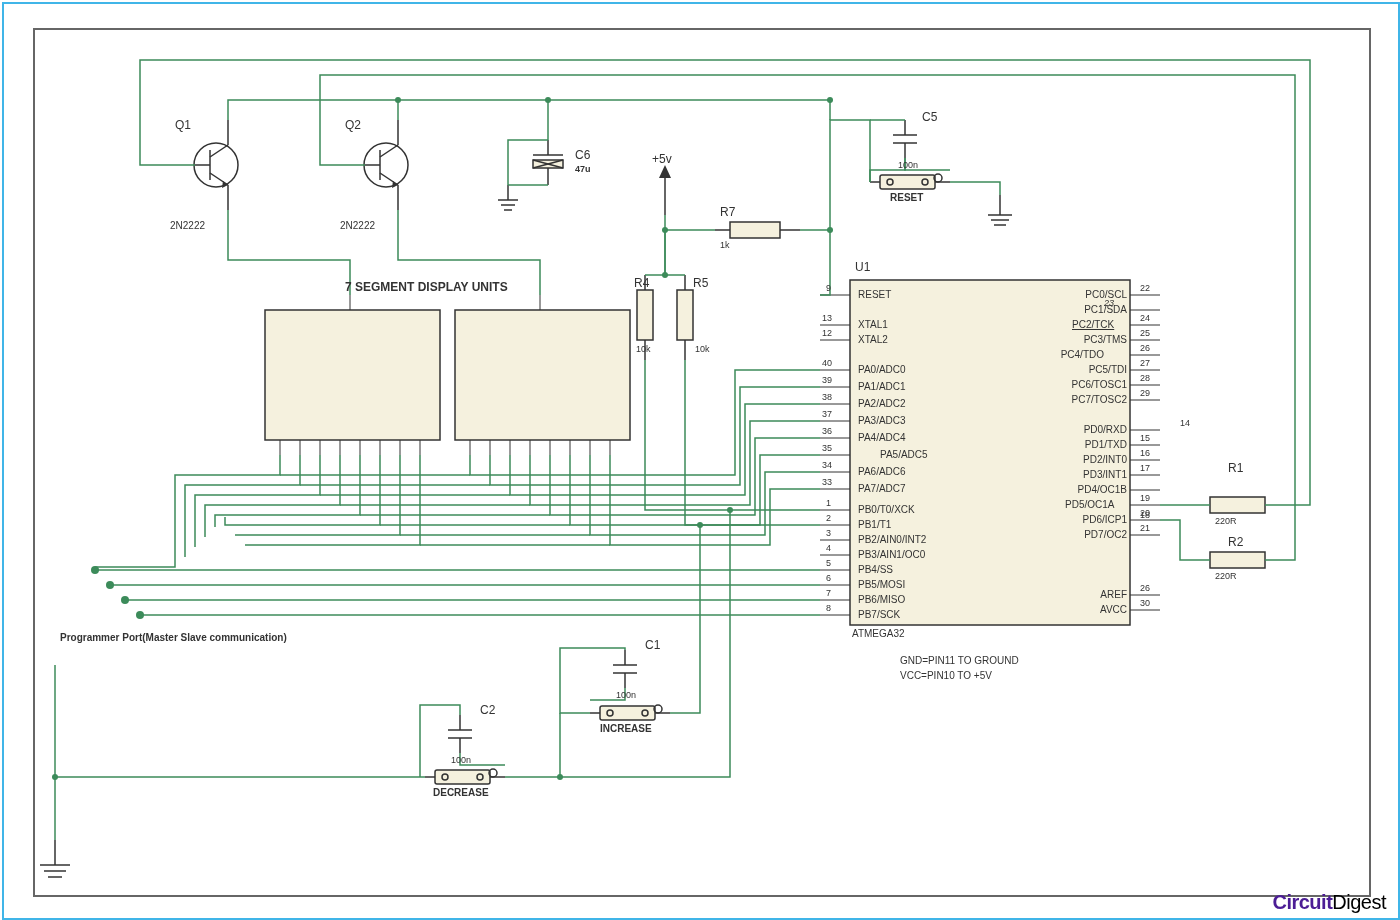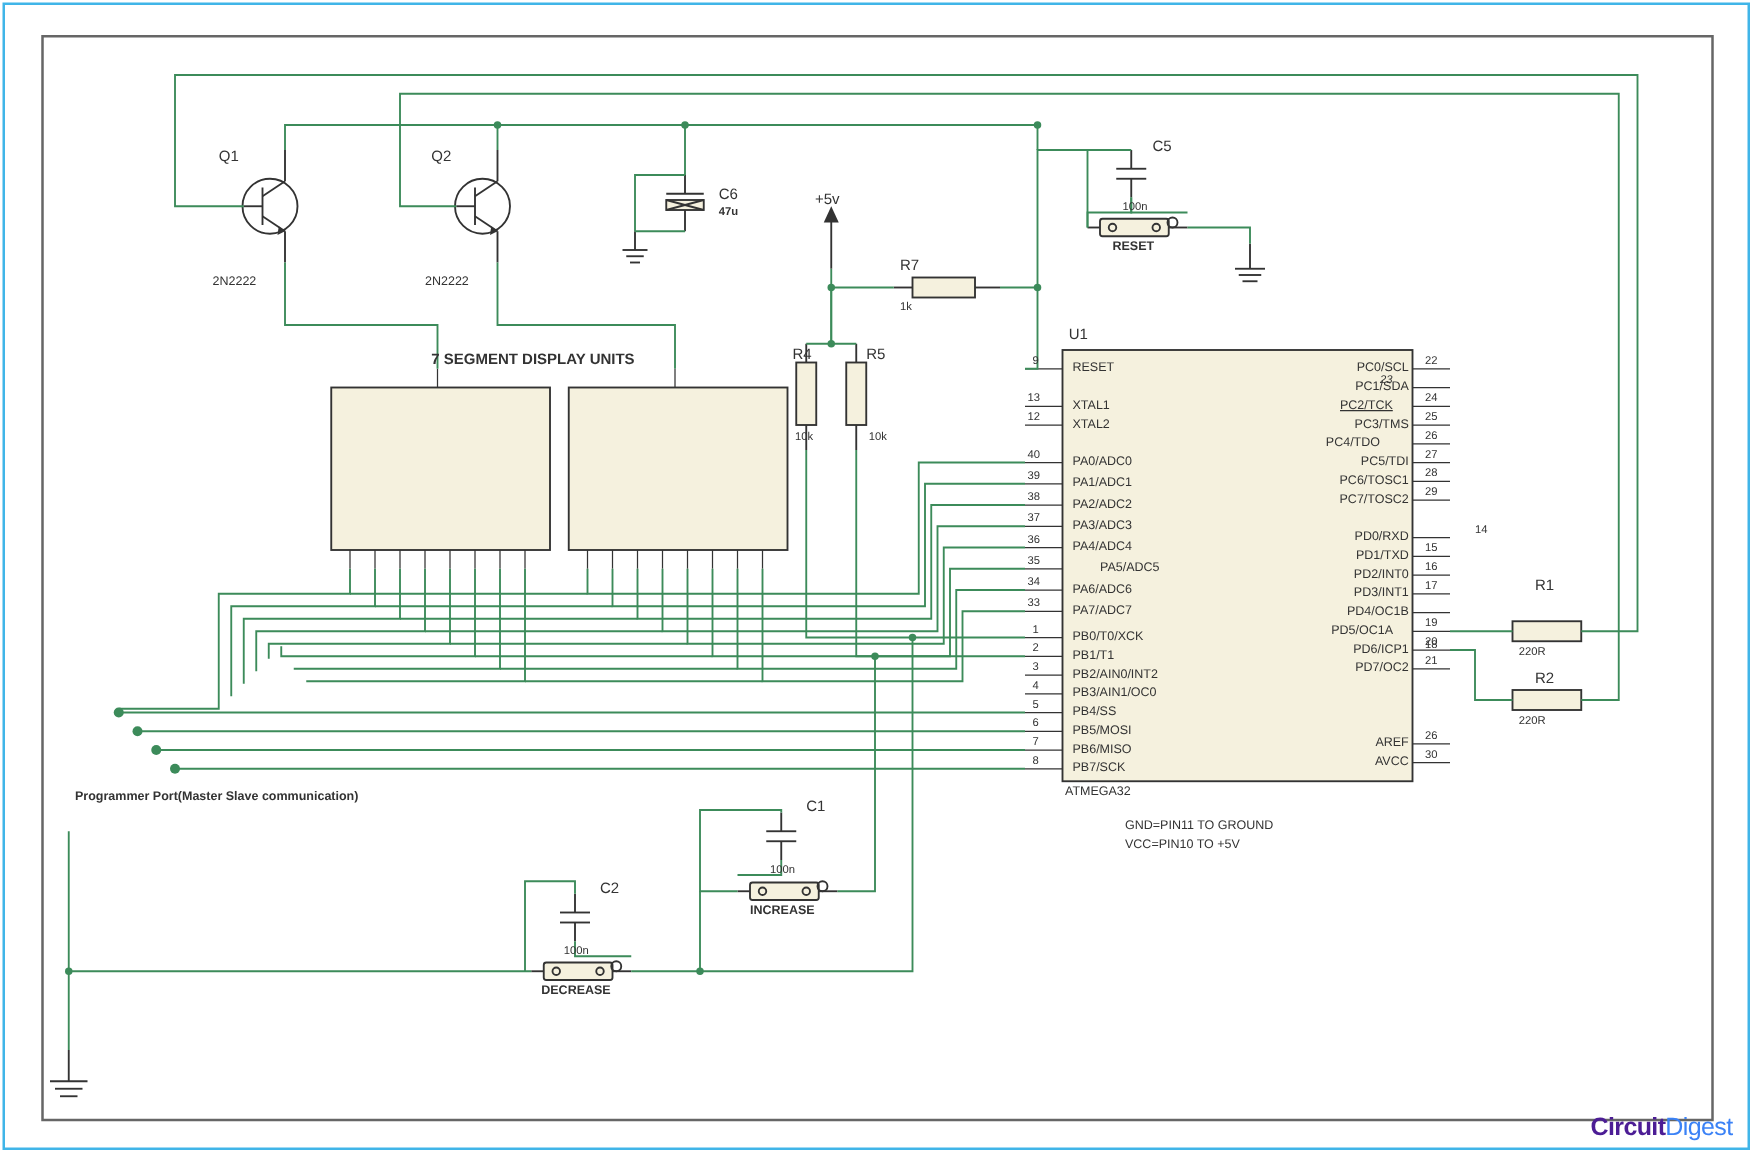--- a/index.html
+++ b/index.html
@@ -43,21 +43,21 @@
   .node { fill: #3c8b5a; }
   .watermark {
     position: absolute;
     right: 14px;
     bottom: 6px;
     font-size: 20px;
     color: #bbb;
     font-weight: 500;
     letter-spacing: -0.5px;
   }
-  .watermark span { color: #3b82f6; font-weight: 300;}
+  .watermark span { color: #000000; font-weight: 300;}
 </style>
 </head>
 <body>
 
 <div class="canvas">
   <div class="outer-border"></div>
   <div class="inner-panel"></div>
 
   <svg width="1400" height="920" style="position:absolute; left:0; top:0;">
 

